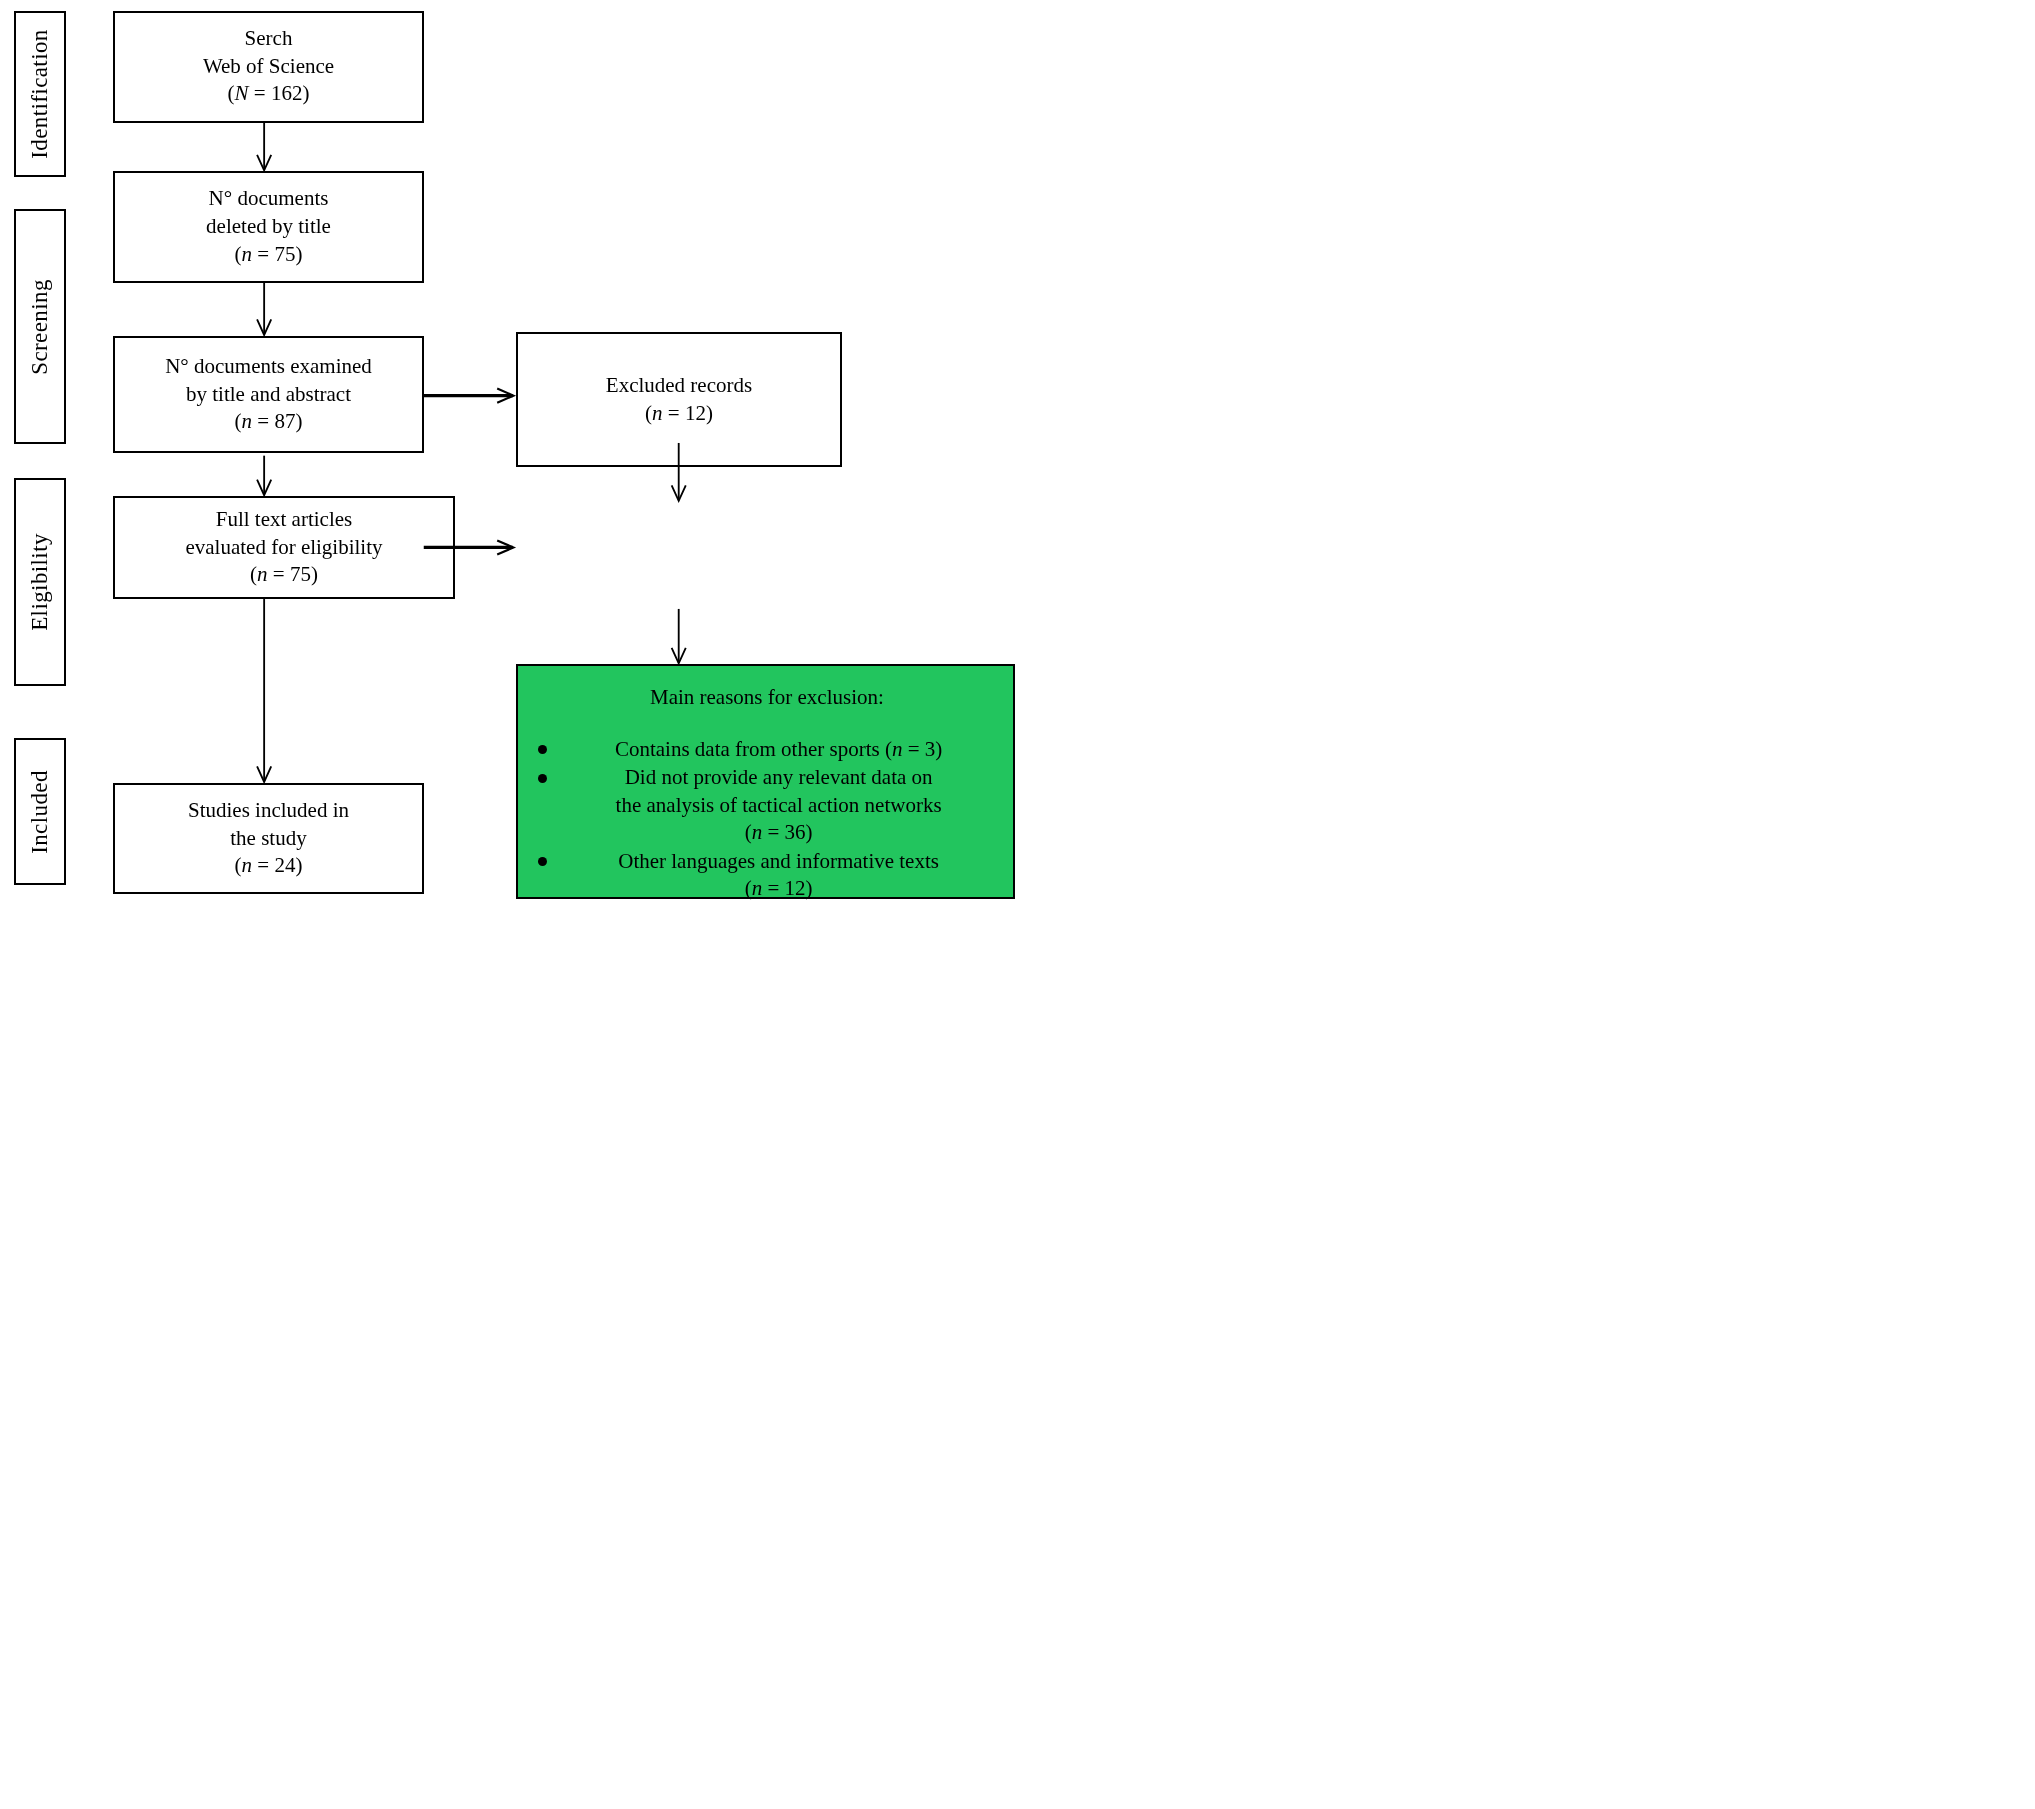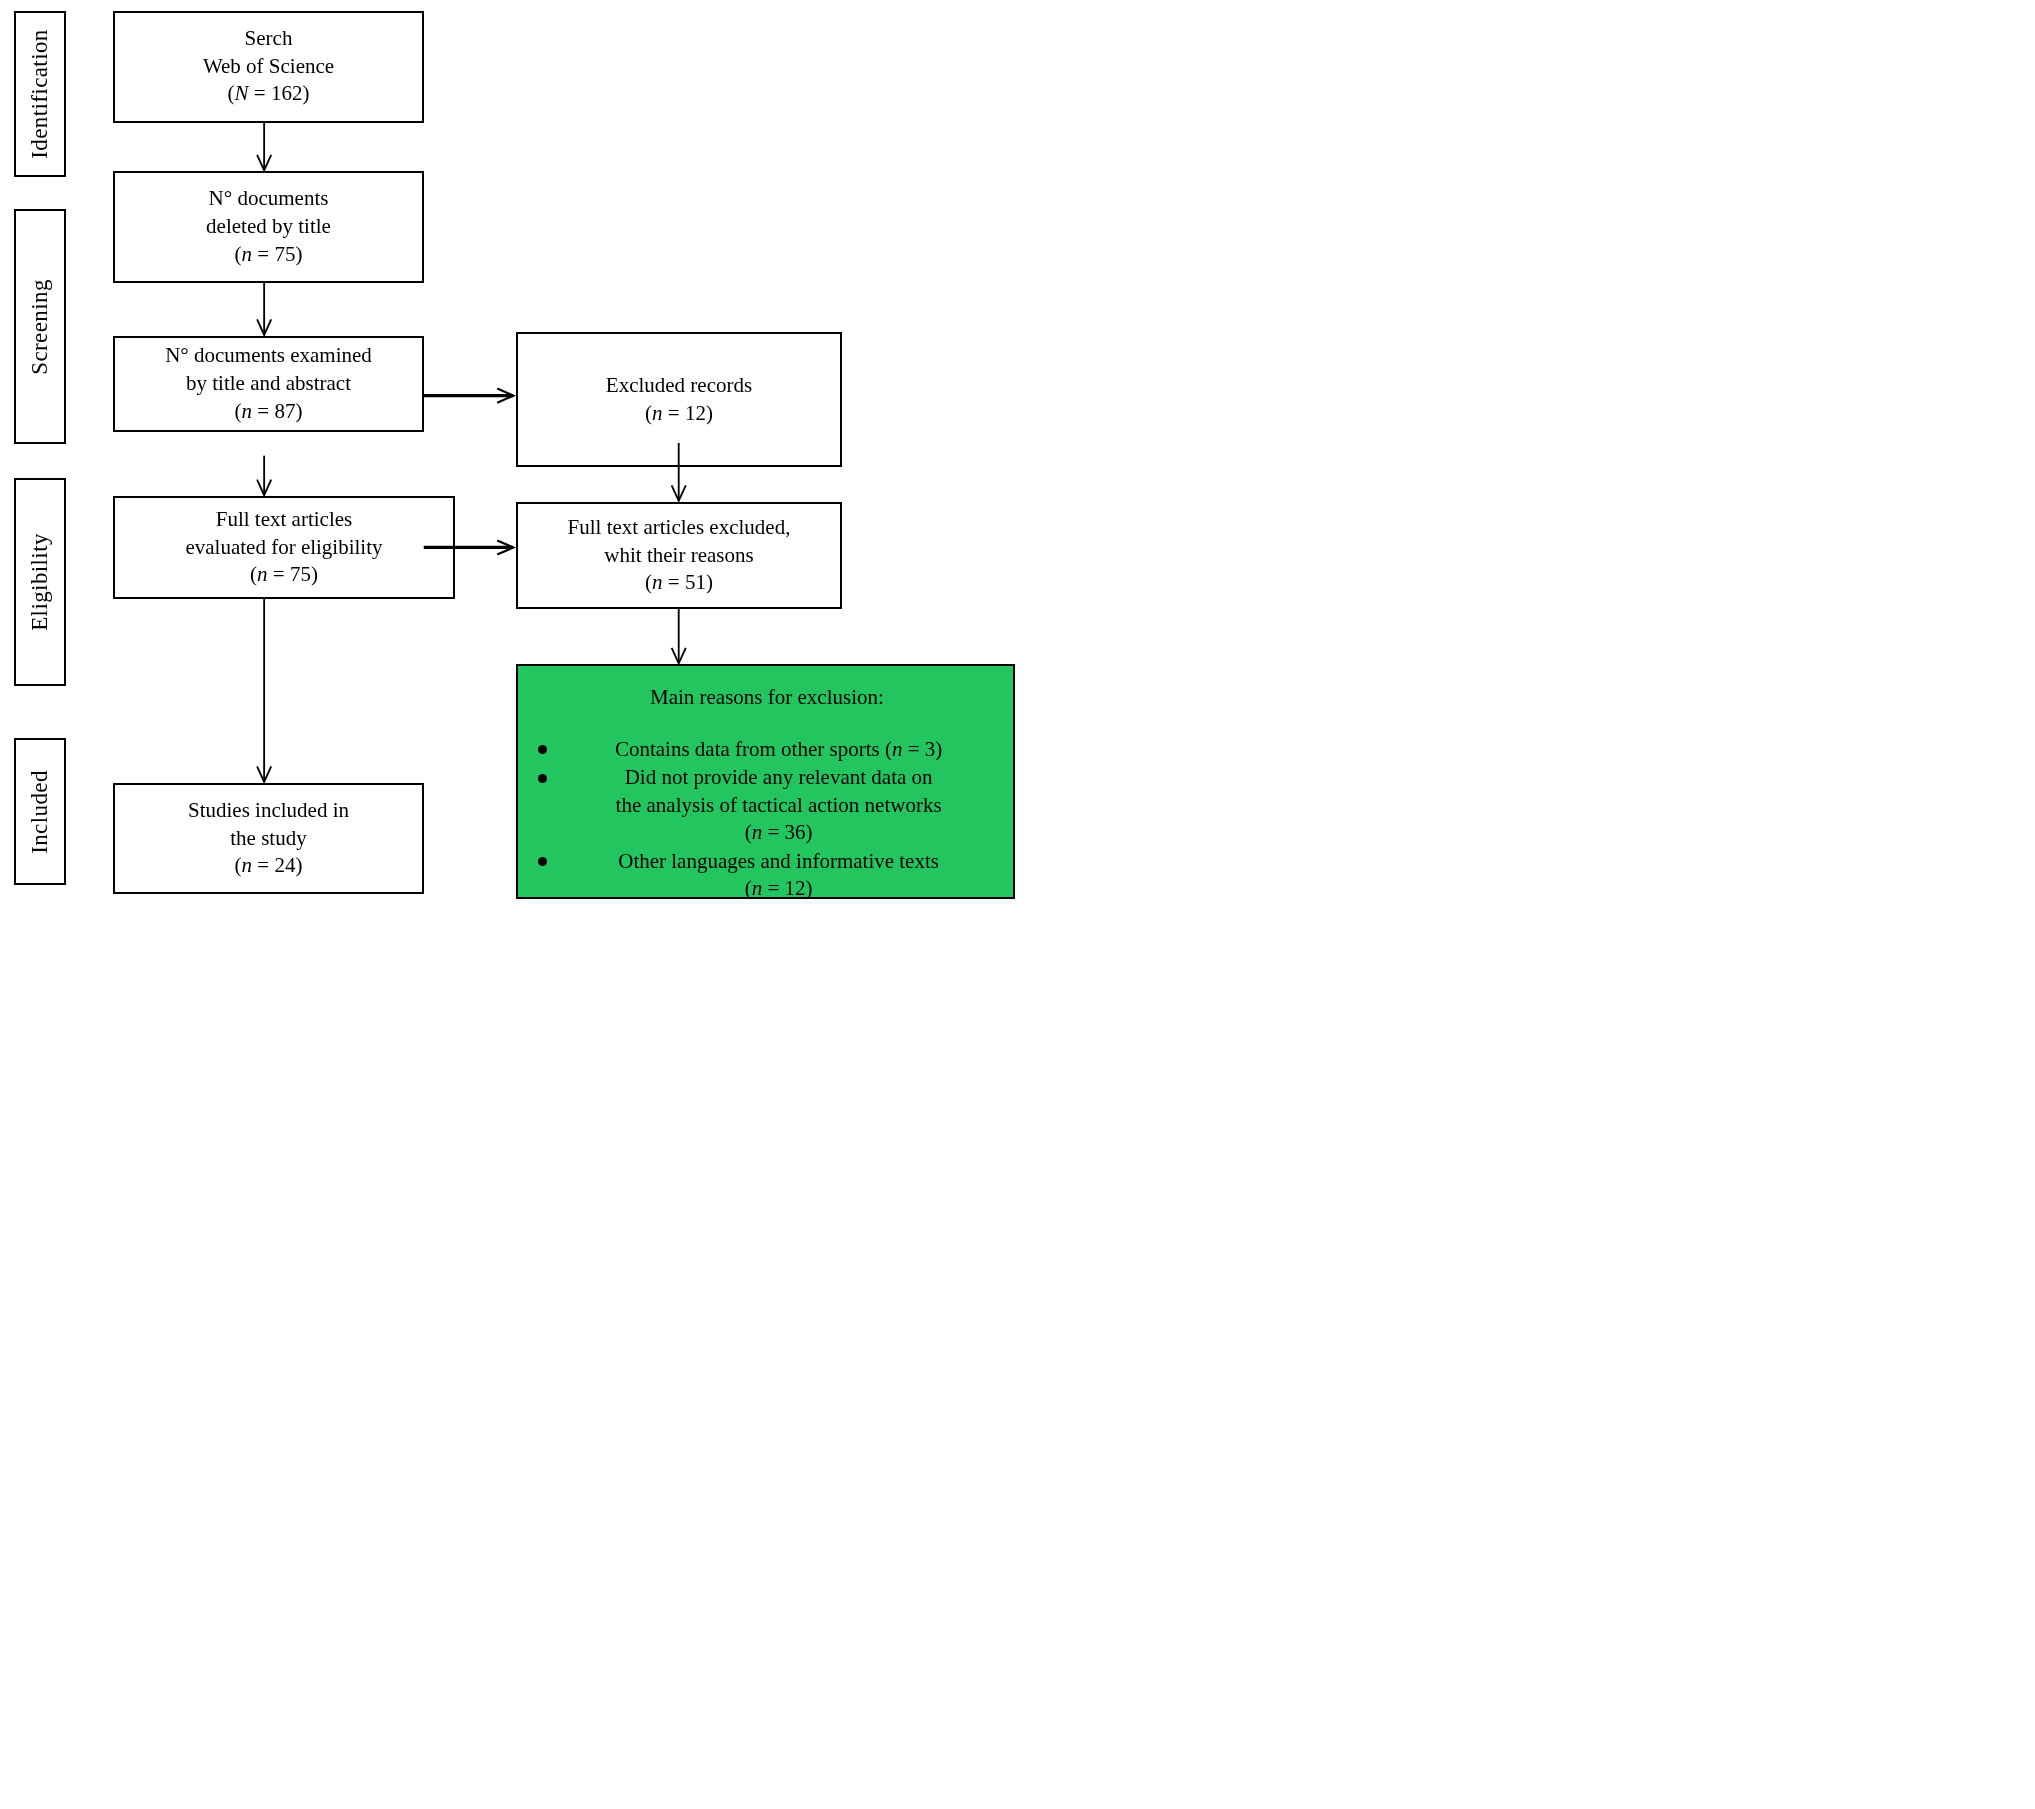--- a/index.html
+++ b/index.html
@@ -109,21 +109,21 @@
       <div class="line">Web of Science</div>
       <div class="line">(<i>N</i> = 162)</div>
     </div>
 
   <div class="fbox" style="left:113px;top:171px;width:311px;height:112px;">
       <div class="line">N° documents</div>
       <div class="line">deleted by title</div>
       <div class="line">(<i>n</i> = 75)</div>
     </div>
 
-  <div class="fbox" style="left:113px;top:336px;width:311px;height:96px;">
+  <div class="fbox" style="left:113px;top:336px;width:311px;height:117px;">
       <div class="line">N° documents examined</div>
       <div class="line">by title and abstract</div>
       <div class="line">(<i>n</i> = 87)</div>
     </div>
 
   <div class="fbox" style="left:113px;top:496px;width:342px;height:103px;">
       <div class="line">Full text articles</div>
       <div class="line">evaluated for eligibility</div>
       <div class="line">(<i>n</i> = 75)</div>
     </div>
@@ -132,25 +132,20 @@
       <div class="line">Studies included in</div>
       <div class="line">the study</div>
       <div class="line">(<i>n</i> = 24)</div>
     </div>
 
   <div class="fbox" style="left:516px;top:332px;width:326px;height:135px;">
       <div class="line">Excluded records</div>
       <div class="line">(<i>n</i> = 12)</div>
     </div>
 
-  <div class="fbox" style="left:516px;top:502px;width:326px;height:107px;">
-      <div class="line">Full text articles excluded,</div>
-      <div class="line">whit their reasons</div>
-      <div class="line">(<i>n</i> = 51)</div>
-    </div>
 
   <div class="reasons-box" style="left:516px;top:664px;width:499px;height:235px;">
     <div class="reasons-heading">Main reasons for exclusion:</div>
     <div class="bullet-item">
       <span class="bullet-dot"></span>
       <div class="bullet-text">
           <div class="line">Contains data from other sports (<i>n</i> = 3)</div>
         </div>
     </div>
     <div class="bullet-item">

